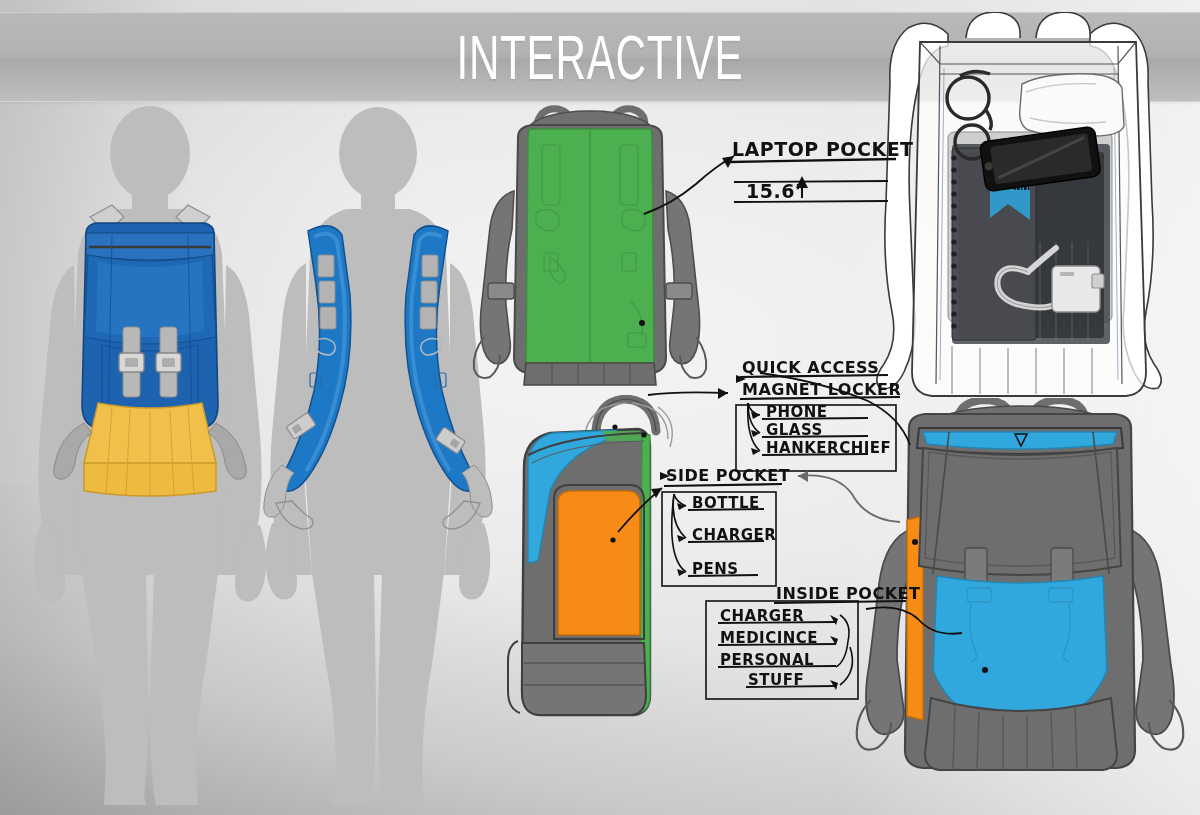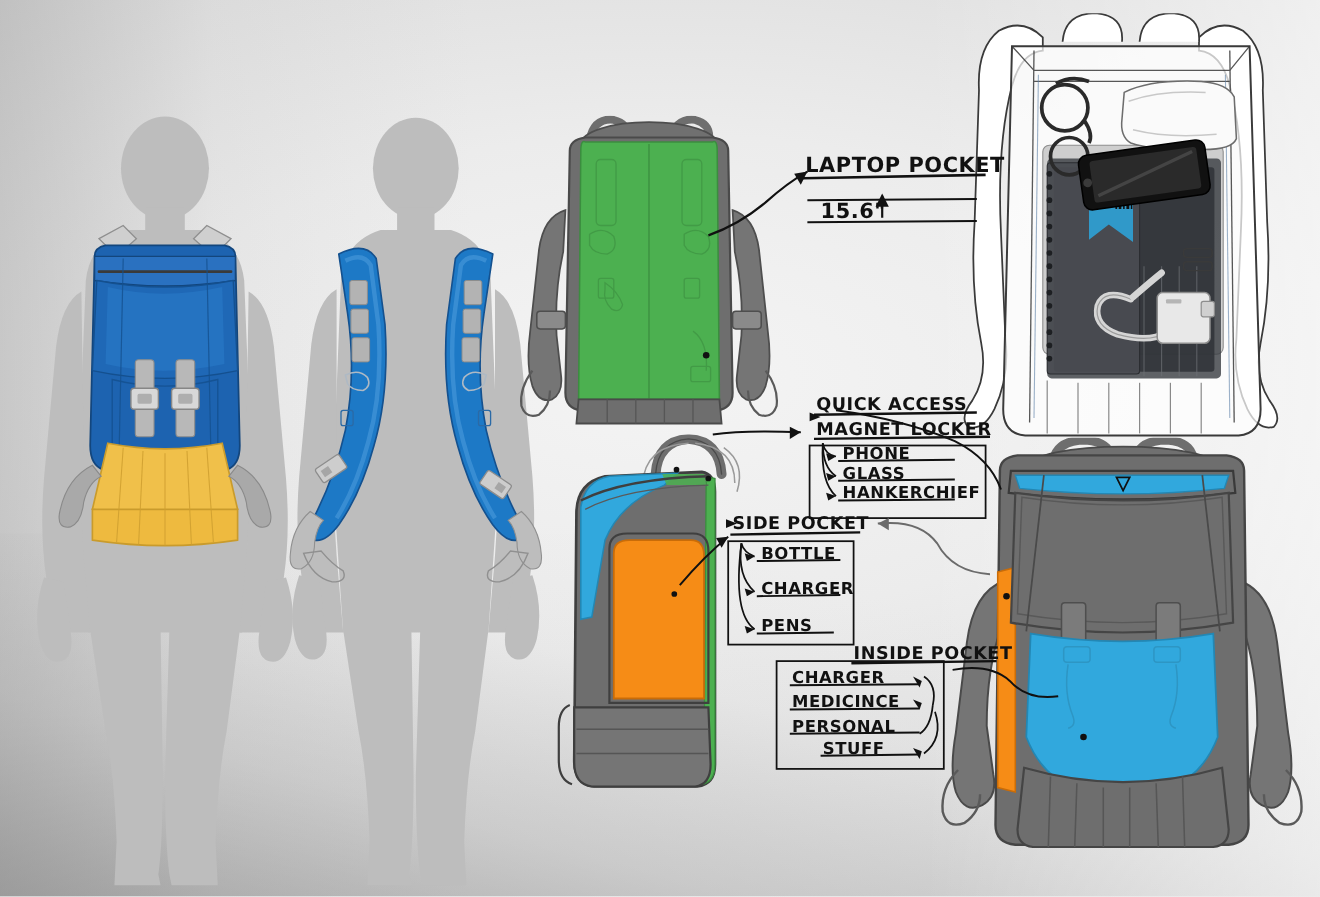--- a/index.html
+++ b/index.html
@@ -66,20 +66,23 @@
 </style>
 </head>
 <body>
 
 <div id="board">
 
   <div class="floor2"></div>
   <div class="floor"></div>
   <div class="rightglow"></div>
 
+  <div id="banner">
+    <div id="banner-title">INTERACTIVE</div>
+  </div>
 
   <svg class="artsvg" style="left:20px;top:105px;" width="260" height="700" viewBox="0 0 260 700">
 
     <g fill="#bdbdbd">
       <ellipse cx="130" cy="48" rx="40" ry="47"></ellipse>
       <rect x="112" y="84" width="36" height="30"></rect>
       <path d="M58 150 Q62 115 95 104 L165 104 Q198 115 202 150
                L208 300 Q210 340 206 380 L200 470 L60 470 L54 380
                Q50 340 52 300 Z"></path>
       <path d="M54 160 Q36 170 31 210 L20 330 Q16 380 22 420 L30 470

